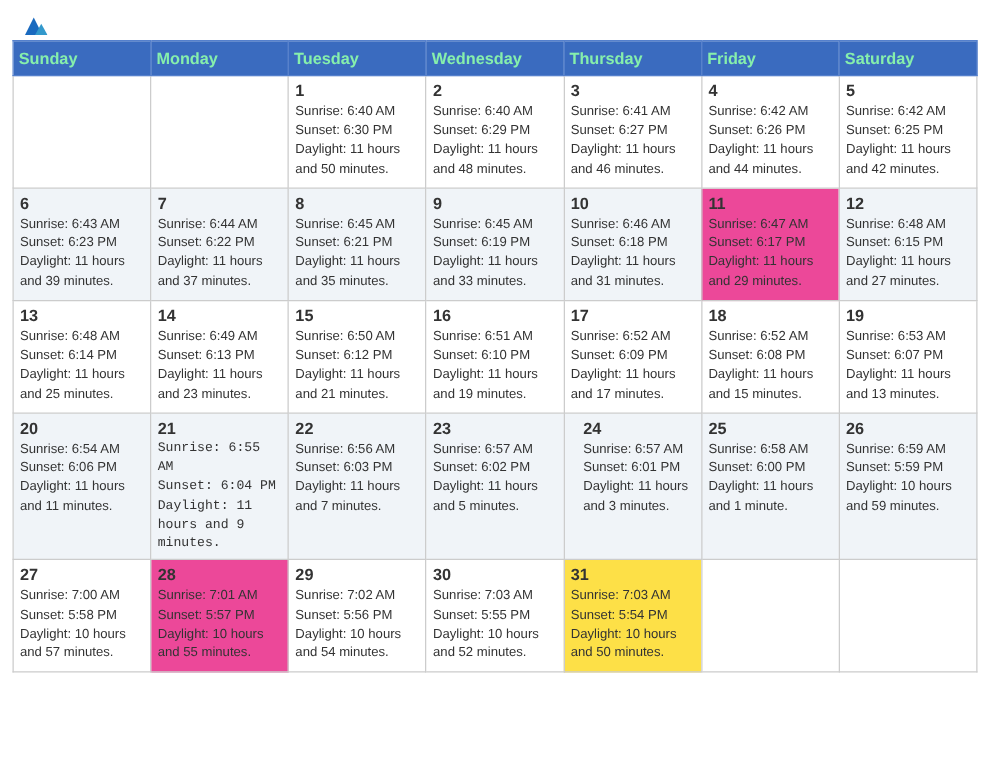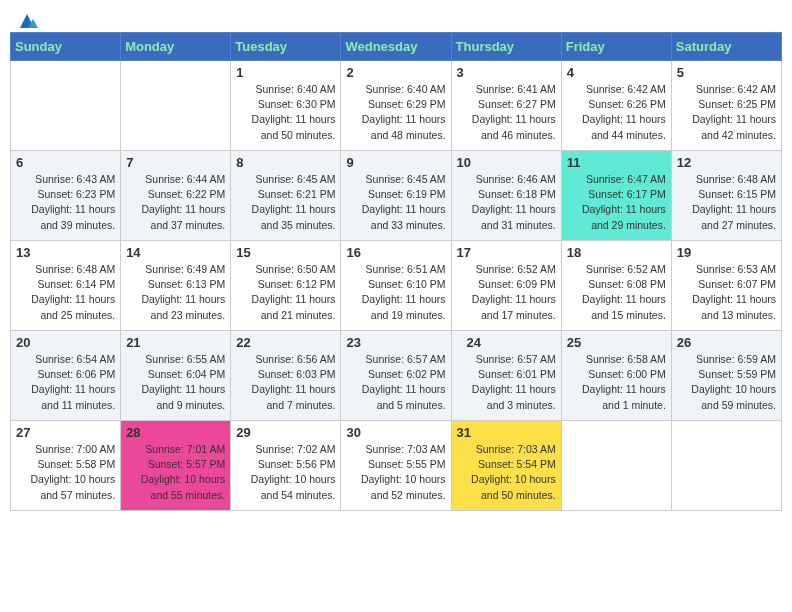--- a/index.html
+++ b/index.html
@@ -76,21 +76,20 @@
     .day-num {
       font-size: 13px;
       font-weight: bold;
       display: block;
       margin-bottom: 2px;
     }
     .day-info {
       font-size: 10.5px;
       line-height: 1.45;
       color: #333;
-      text-align: right;
     }
     .empty-cell {
       background: #fff !important;
     }
   </style>
 </head>
 <body>
 
 <div class="header">
   <div class="logo">
@@ -182,21 +181,21 @@
           <div class="day-info" style="white-space: pre-line;">Sunrise: 6:45 AM
 Sunset: 6:19 PM
 Daylight: 11 hours and 33 minutes.</div>
         </td>
         <td style="background: rgb(240, 244, 248); margin-top: 28px;">
           <span class="day-num">10</span>
           <div class="day-info" style="white-space: pre-line;">Sunrise: 6:46 AM
 Sunset: 6:18 PM
 Daylight: 11 hours and 31 minutes.</div>
         </td>
-        <td style="background: #5eead4;">
+        <td style="background: #ec4899;">
           <span class="day-num">11</span>
           <div class="day-info" style="white-space: pre-line;">Sunrise: 6:47 AM
 Sunset: 6:17 PM
 Daylight: 11 hours and 29 minutes.</div>
         </td>
         <td style="background: rgb(240, 244, 248);">
           <span class="day-num">12</span>
           <div class="day-info" style="white-space: pre-line;">Sunrise: 6:48 AM
 Sunset: 6:15 PM
 Daylight: 11 hours and 27 minutes.</div>
@@ -248,21 +247,21 @@
       </tr>
       <tr>
         <td style="background: rgb(240, 244, 248);">
           <span class="day-num">20</span>
           <div class="day-info" style="white-space: pre-line;">Sunrise: 6:54 AM
 Sunset: 6:06 PM
 Daylight: 11 hours and 11 minutes.</div>
         </td>
         <td style="background: rgb(240, 244, 248);">
           <span class="day-num">21</span>
-          <div class="day-info" style="white-space: pre-line;">Sunrise: 6:55 AM
+          <div class="day-info" style="white-space: pre-line; font-family: Liberation Mono, monospace;">Sunrise: 6:55 AM
 Sunset: 6:04 PM
 Daylight: 11 hours and 9 minutes.</div>
         </td>
         <td style="background: rgb(240, 244, 248);">
           <span class="day-num">22</span>
           <div class="day-info" style="white-space: pre-line;">Sunrise: 6:56 AM
 Sunset: 6:03 PM
 Daylight: 11 hours and 7 minutes.</div>
         </td>
         <td style="background: rgb(240, 244, 248);">

